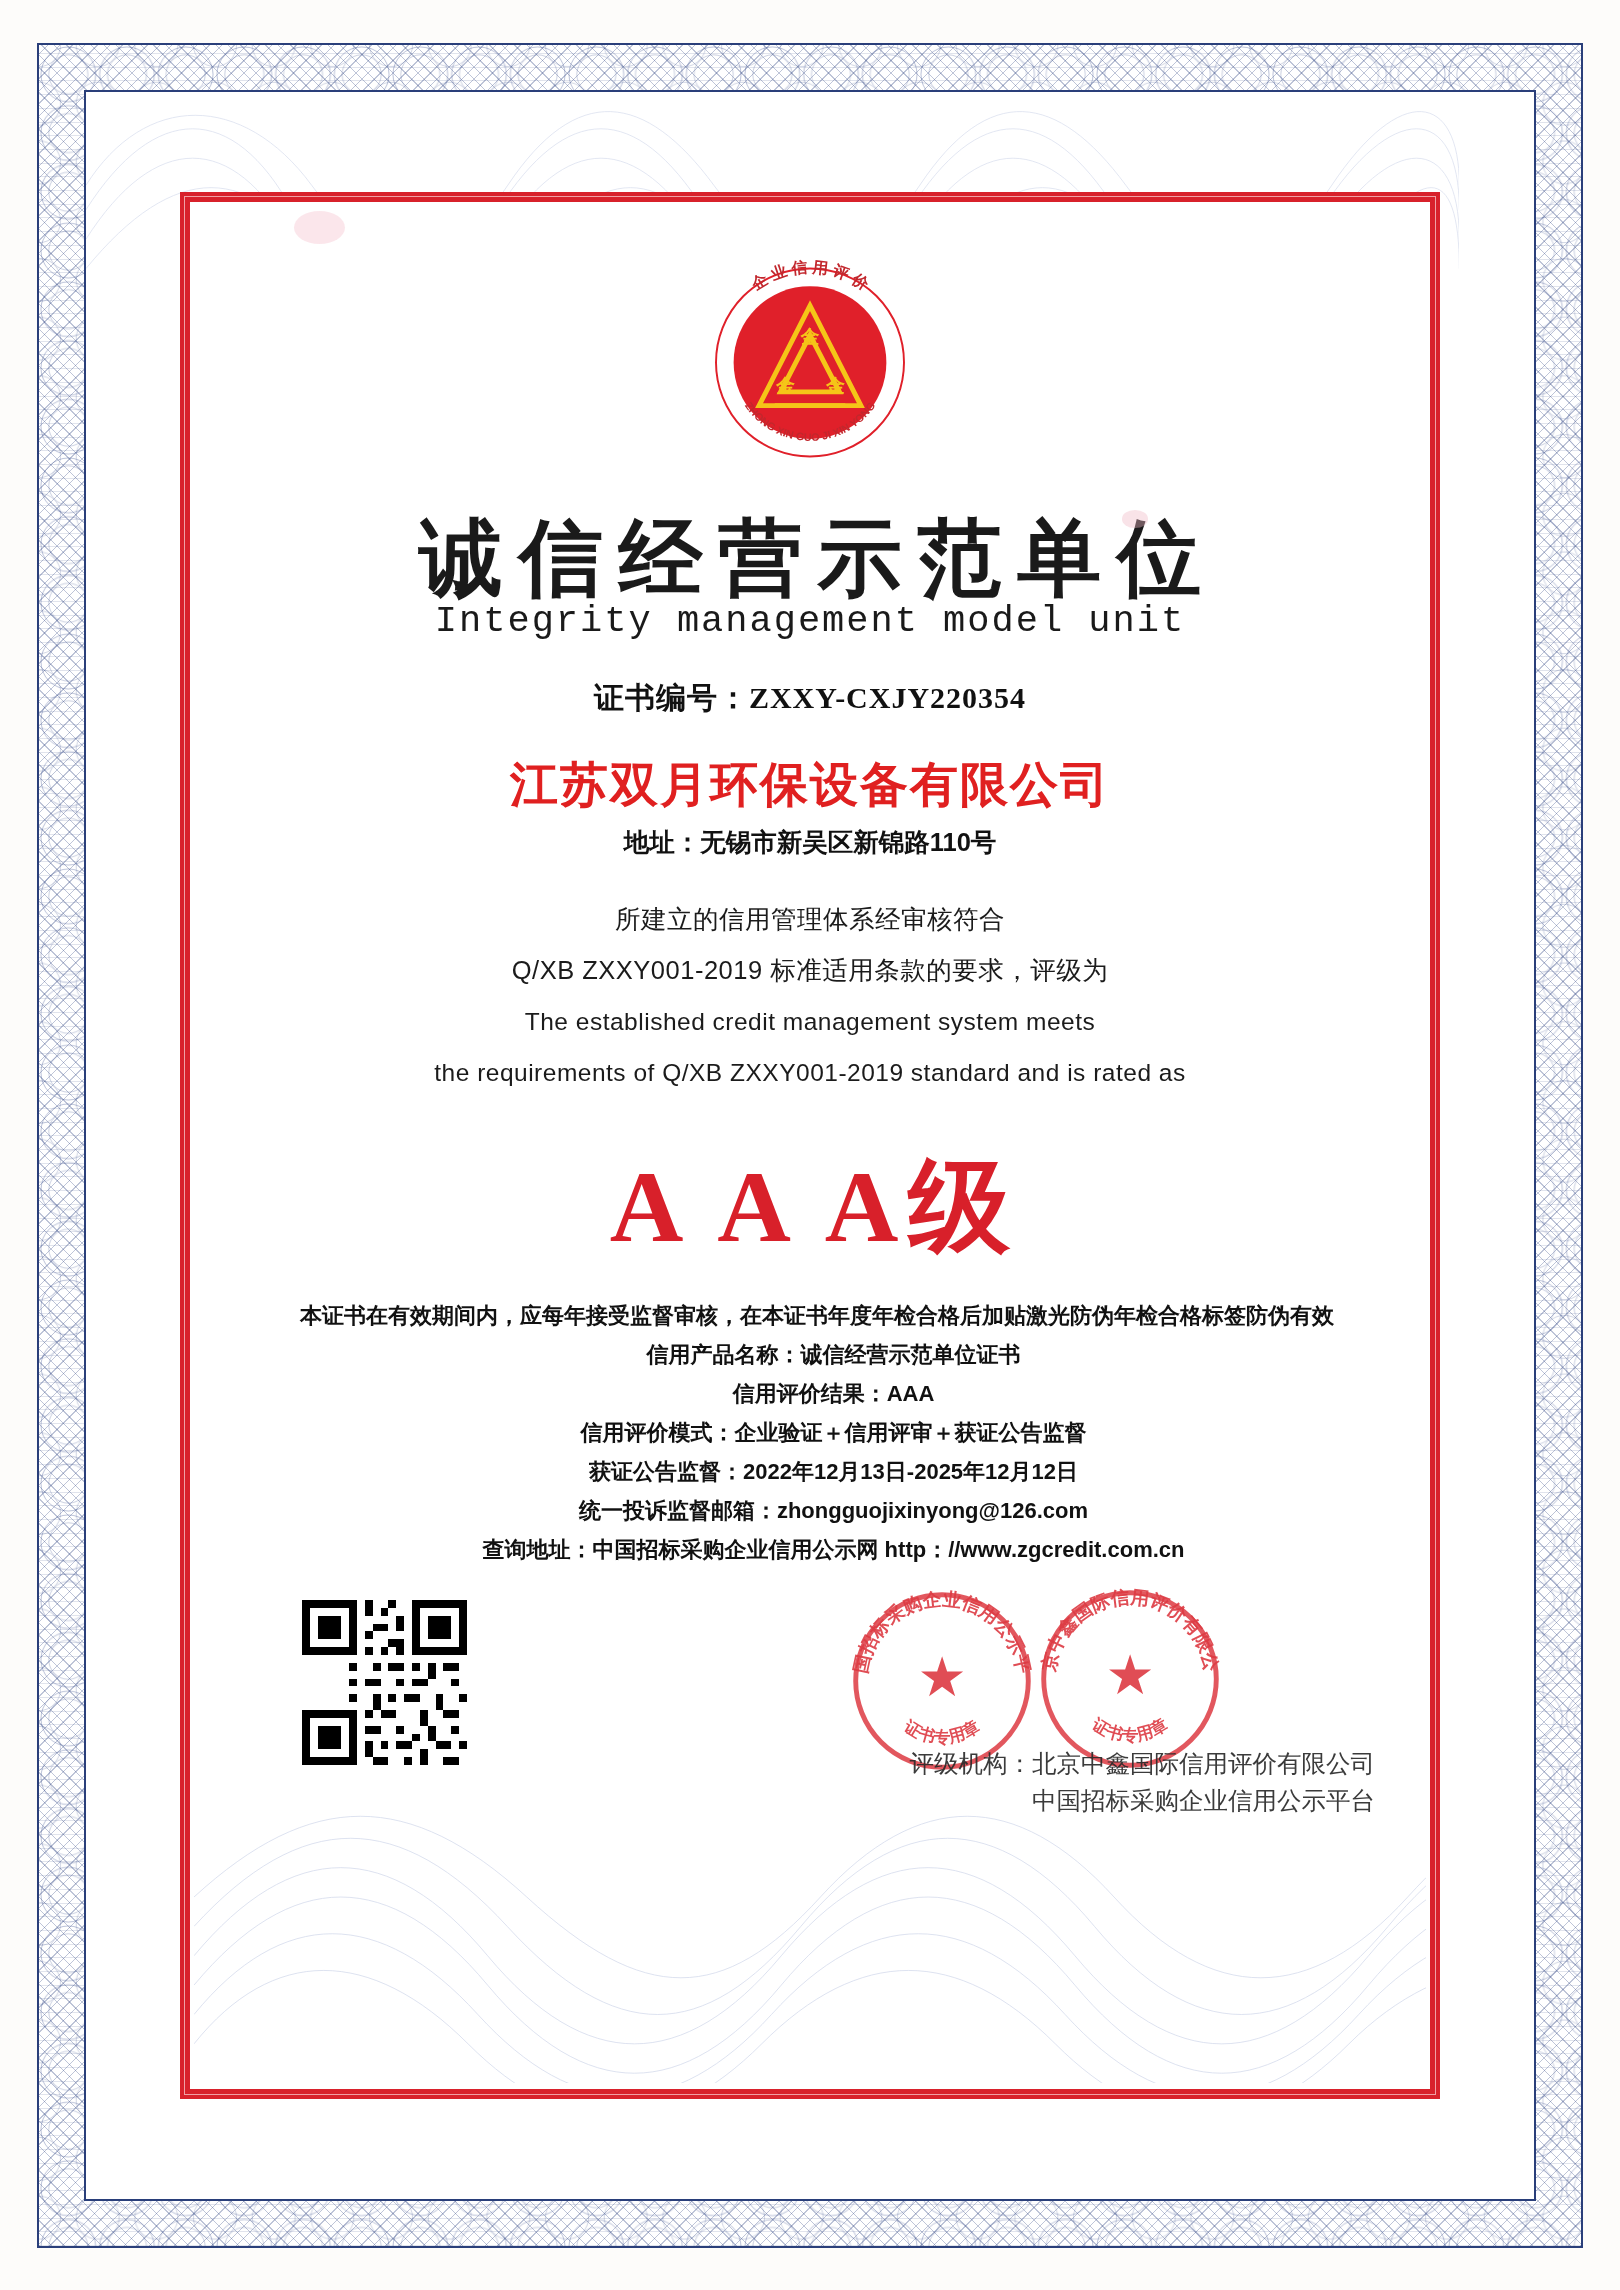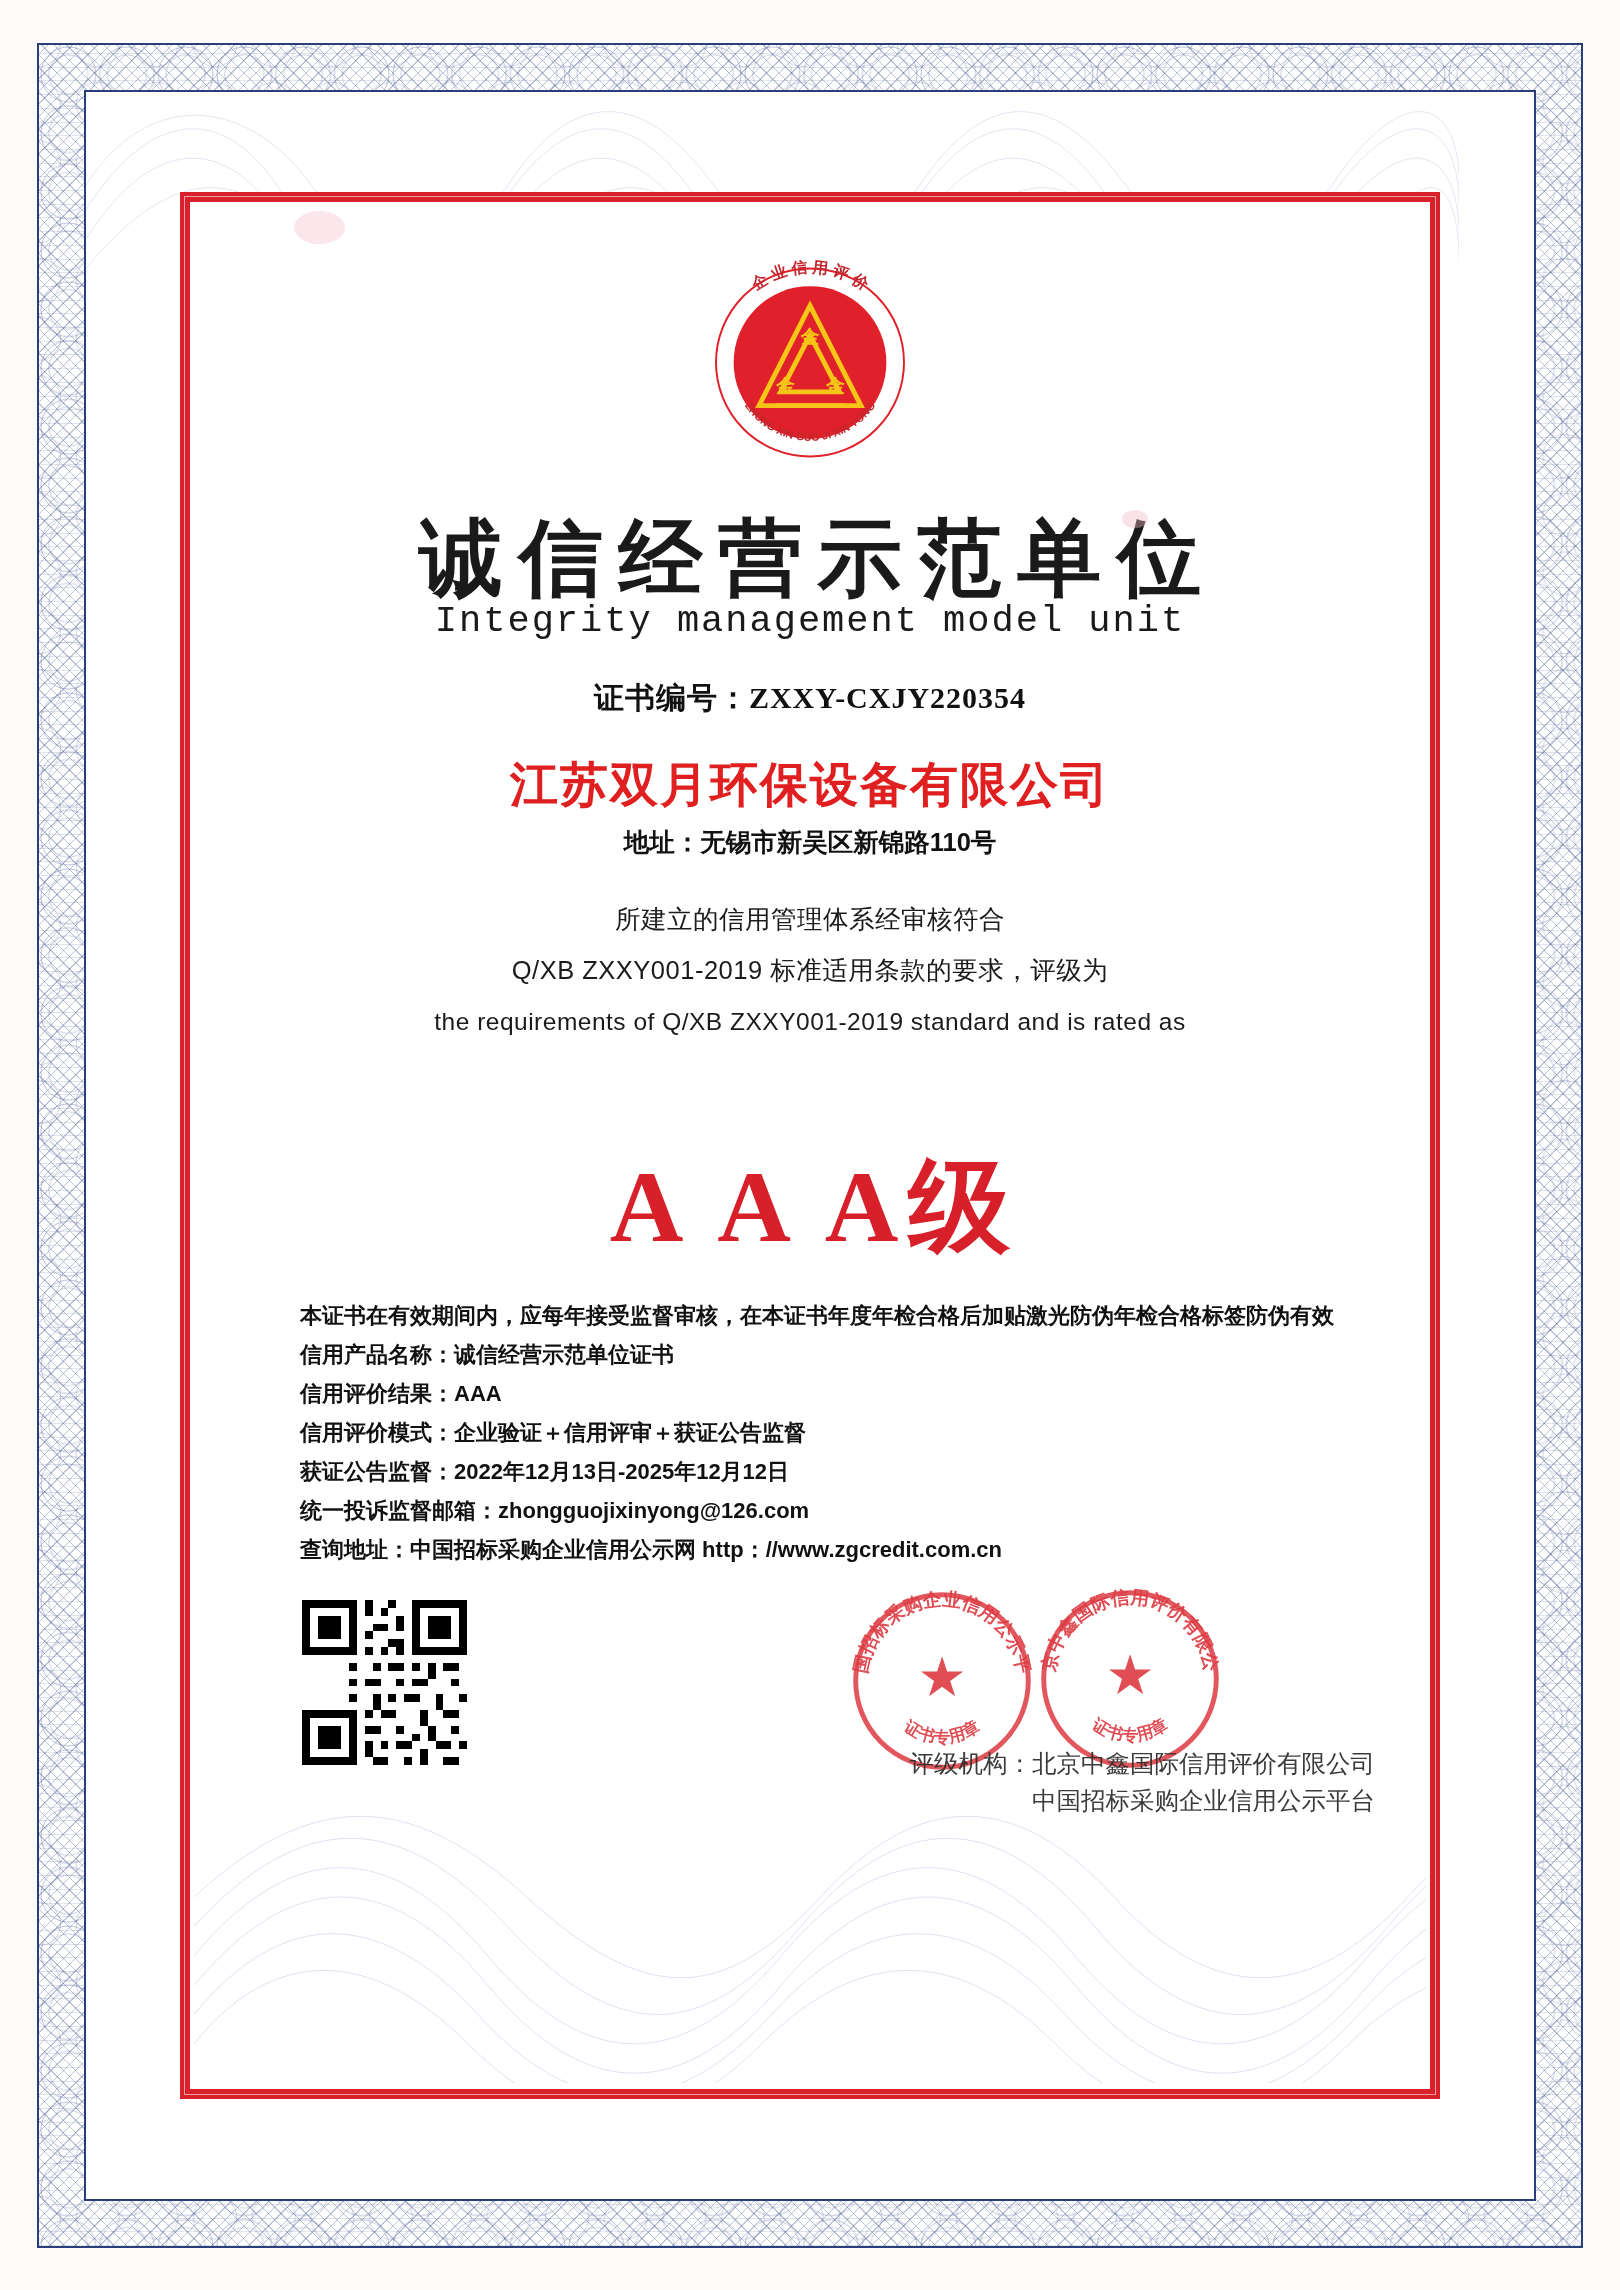--- a/index.html
+++ b/index.html
@@ -181,21 +181,21 @@
     font-family: "Liberation Sans", sans-serif;
     font-weight: bold;
     font-size: 22px;
     color: #111;
     line-height: 39px;
   }
   .details .note {
     line-height: 39px;
     font-family: Liberation Serif, serif;
   }
-  .details .row { white-space: nowrap; }
+  .details .row { white-space: nowrap; text-align: center; }
 
   
   .qr {
     position: absolute;
     left: 108px;
     top: 1392px;
     width: 165px;
     height: 165px;
     background: #fff;
   }
@@ -312,20 +312,21 @@
       <div class="cert-no">
         <span>证书编号：</span><span>ZXXY-CXJY220354</span>
       </div>
 
       <div class="company">江苏双月环保设备有限公司</div>
       <div class="address">地址：无锡市新吴区新锦路110号</div>
 
       <div class="statement">
         <div class="line">所建立的信用管理体系经审核符合</div>
         <div class="line">Q/XB ZXXY001-2019 标准适用条款的要求，评级为</div>
+        <div class="line en">The established credit management system meets</div>
         <div class="line en">the requirements of Q/XB ZXXY001-2019 standard and is rated as</div>
       </div>
 
       <div class="grade">
         <span>A A A</span><span class="cn">级</span>
       </div>
 
       <div class="details">
         <div class="note">本证书在有效期间内，应每年接受监督审核，在本证书年度年检合格后加贴激光防伪年检合格标签防伪有效</div>
         <div class="row">

